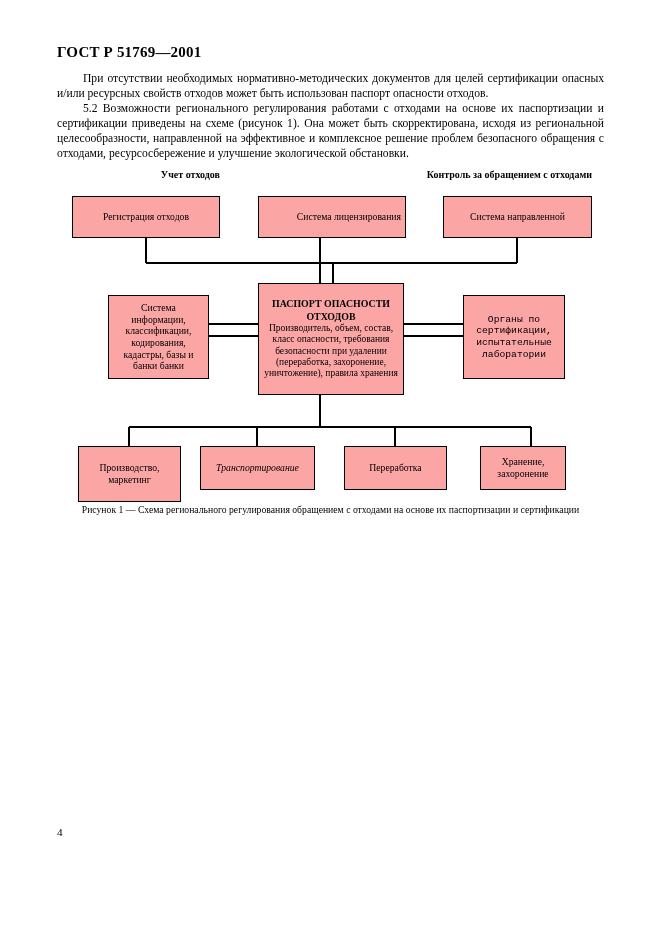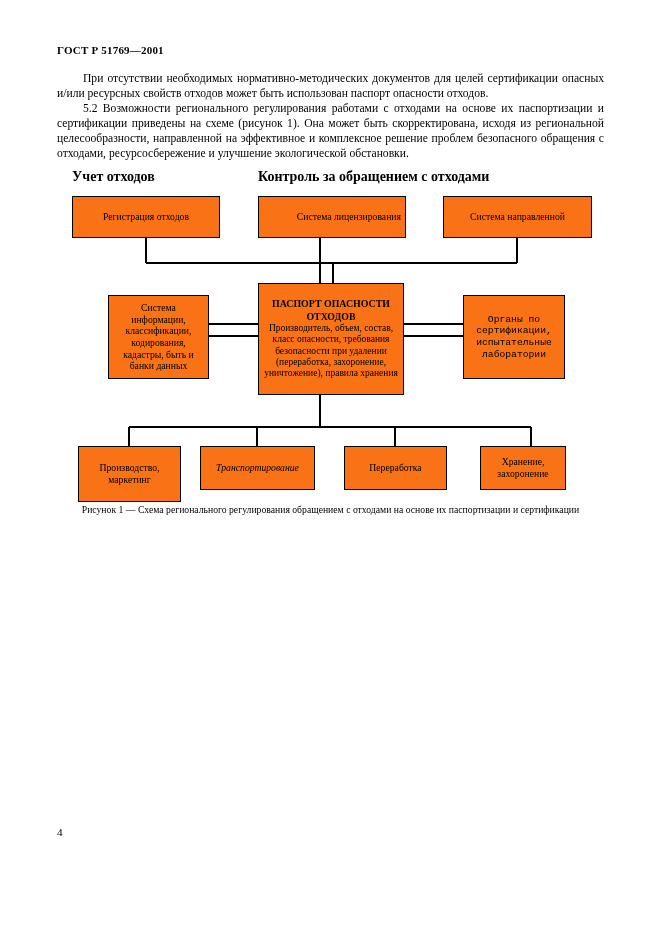--- a/index.html
+++ b/index.html
@@ -21,21 +21,21 @@
     left: 0; top: 0;
     width: 661px;
     height: 936px;
   }
 
   
   .doc-header {
     position: absolute;
     left: 57px;
     top: 44px;
-    font-size: 11px;
+    font-size: 15px;
     font-weight: bold;
     letter-spacing: 0.2px;
   }
 
   
   .body-text {
     position: absolute;
     left: 57px;
     top: 71px;
     width: 547px;
@@ -55,33 +55,33 @@
     left: 0;
     top: 0;
     width: 661px;
     height: 936px;
     pointer-events: none;
   }
   .diagram svg { display: block; }
 
   .grp-label {
     position: absolute;
-    font-size: 14px;
+    font-size: 10px;
     font-weight: bold;
-    text-align: left;
+    text-align: right;
     white-space: nowrap;
   }
   #grp-label-0 { left: 72px;  top: 169px; width: 148px; }
   #grp-label-1 { left: 258px; top: 169px; width: 334px; }
 
   .node {
     position: absolute;
     box-sizing: border-box;
     border: 1.6px solid #000;
-    background: #f97316;
+    background: #fca5a5;
     display: flex;
     align-items: center;
     justify-content: center;
     text-align: center;
     font-size: 9.7px;
     line-height: 11.6px;
     padding: 2px 4px;
   }
   .node .inner { width: 100%; }
 
@@ -178,21 +178,21 @@
     <span class="inner">Регистрация отходов</span>
   </div>
   <div class="node" id="node-lic">
     <span class="inner">Система лицензирования</span>
   </div>
   <div class="node" id="node-cert">
     <span class="inner">Система направленной</span>
   </div>
 
   <div class="node" id="node-info">
-    <span class="inner">Система информации, классификации, кодирования, кадастры, быть и банки данных</span>
+    <span class="inner">Система информации, классификации, кодирования, кадастры, базы и банки банки</span>
   </div>
 
   <div class="node" id="node-pass">
     <span class="inner">
       <span class="node-title">ПАСПОРТ ОПАСНОСТИ</span>
       <span class="node-title">ОТХОДОВ</span>
       <span>Производитель, объем, состав, класс опасности, требования безопасности при удалении (переработка, захоронение, уничтожение), правила хранения</span>
     </span>
   </div>
 

